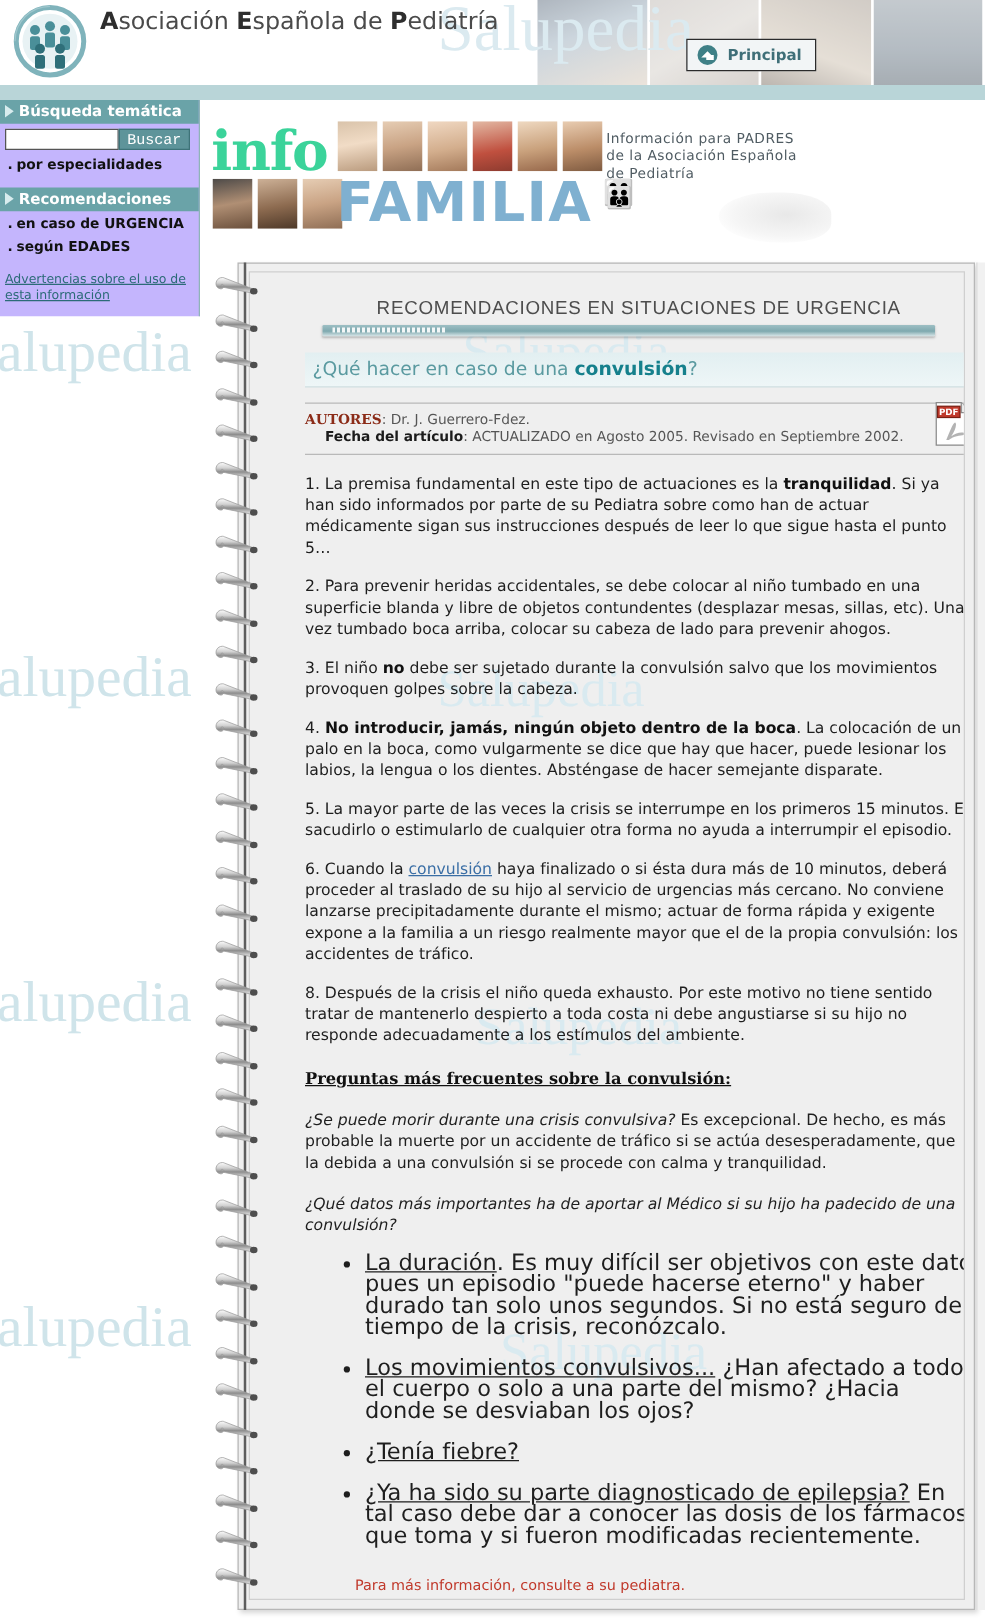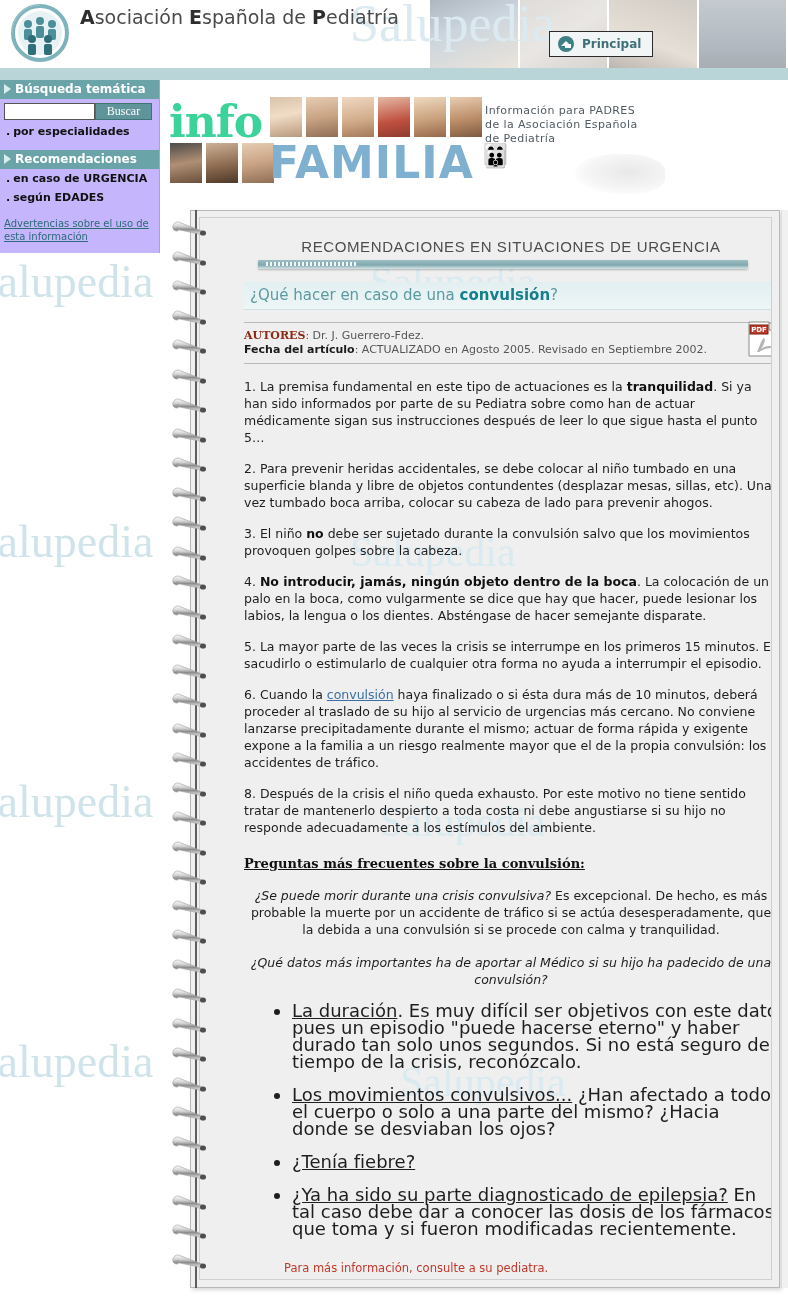--- a/index.html
+++ b/index.html
@@ -191,21 +191,21 @@
   #search-btn {
     width: 57px;
     height: 17px;
     border: 1px solid #3e7378;
     background: #5e949a;
     color: #fff;
     font-size: 12px;
     cursor: pointer;
     box-sizing: border-box;
     padding: 0;
-    font-family: Liberation Serif, serif;
+    font-family: Liberation Mono, monospace;
   }
   .side-link {
     font-size: 11px;
     font-weight: bold;
     color: #111;
     padding: 3px 4px 3px 6px;
     cursor: pointer;
     white-space: nowrap;
   }
   .side-link .dot { color: #111; margin-right: 3px; }
@@ -369,21 +369,21 @@
   .meta {
     margin-top: 12px;
     border-top: 1px solid #b9b9b9;
     padding-top: 6px;
     font-size: 11px;
     color: #555;
     line-height: 14px;
     position: relative;
   }
   .meta .k { color: #8b2b17; font-weight: bold; font-family: "DejaVu Serif", serif; }
-  .meta .k2 { color: #1b1b1b; font-weight: bold; }
+  .meta .k2 { color: #1b1b1b; font-weight: bold; margin-left: 16px; }
   .meta em { font-style: italic; }
   #pdf-icon {
     position: absolute;
     right: 0px; top: -2px;
     width: 30px; height: 36px;
     cursor: pointer;
   }
   .meta-rule {
     margin-top: 6px;
     border-top: 1px solid #b9b9b9;
@@ -406,21 +406,20 @@
     text-decoration: underline;
     font-family: "DejaVu Serif", serif;
     color: #111;
   }
   p.q {
     font-size: 12.5px;
     line-height: 17px;
     margin: 16px 0 0 0;
     font-style: italic;
     color: #1e1e1e;
-    text-align: center;
   }
   p.q span.plain { font-style: normal; }
   ul.qlist {
     margin: 14px 0 0 0;
     padding-left: 48px;
   }
   ul.qlist li {
     font-size: 18px;
     line-height: 17px;
     margin-bottom: 16px;

